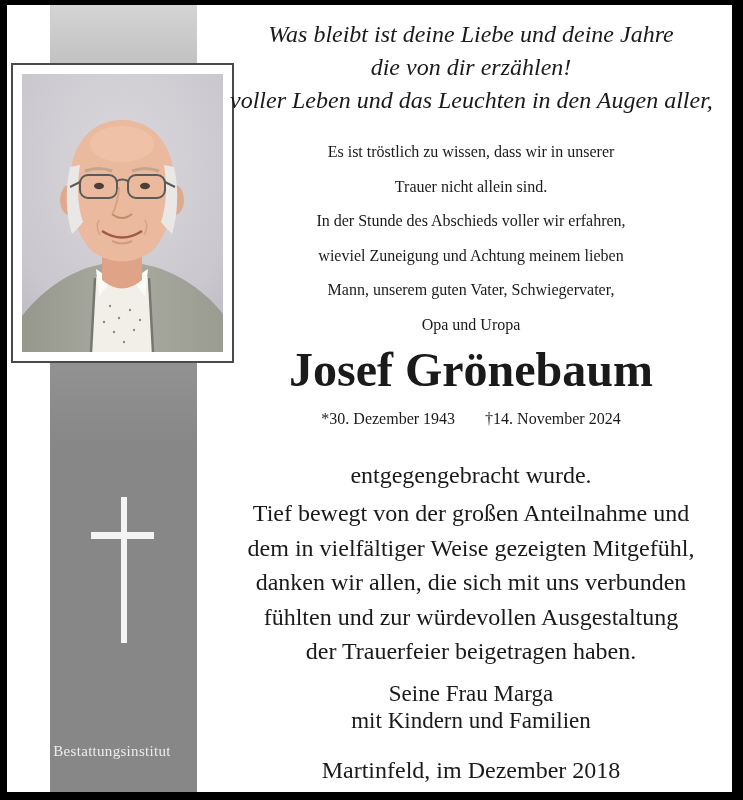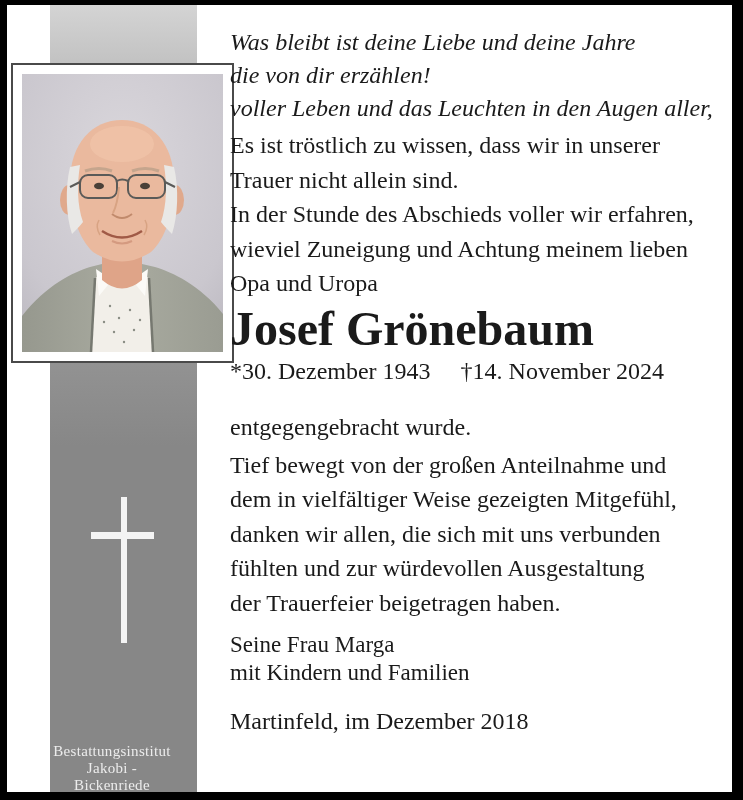--- a/index.html
+++ b/index.html
@@ -45,30 +45,31 @@
   
   .funeral{
     position:absolute;left:43px;top:738px;width:124px;
     text-align:center;
     font-size:15px;line-height:17px;
     color:var(--funeral-text);
     letter-spacing:0.3px;
   }
   
   .content{
-    position:absolute;left:223px;top:8px;width:482px;
+    position:absolute;left:223px;top:0;width:482px;
+    text-align:center;
   }
   .content .line{white-space:nowrap;}
   .quote{font-style:italic;font-size:24px;line-height:33px;margin-top:13px;}
-  .intro{font-size:24px;line-height:34.5px;margin-top:3px;}
+  .intro{font-size:16px;line-height:34.5px;margin-top:18px;}
   .name{
     font-size:48px;line-height:50px;font-weight:bold;
     margin:3px 0 0 0;white-space:nowrap;
   }
-  .dates{font-size:24px;line-height:34px;white-space:nowrap;}
+  .dates{font-size:16px;line-height:34px;margin-top:7px;white-space:nowrap;}
   .dates .birth{margin-right:30px;}
   .cont{font-size:24px;line-height:34px;margin-top:22px;}
   .thanks{font-size:24px;line-height:34.6px;margin-top:4px;}
   .family{font-size:23px;line-height:27.5px;font-weight:normal;margin-top:11px;}
   .closing{font-size:24px;line-height:34px;margin-top:18px;}
 </style>
 </head>
 <body>
 
 <div class="page">
@@ -146,36 +147,36 @@
     </svg>
   </div>
 
   <div class="cross">
     <span class="bar-v"></span>
     <span class="bar-h"></span>
   </div>
 
   <div class="funeral">
     <div class="line">Bestattungsinstitut</div>
-    <div class="line">Jakobi - Bickenriede</div>
   </div>
 
   <div class="content">
 
     <div class="quote">
       <div class="line">Was bleibt ist deine Liebe und deine Jahre</div>
       <div class="line">die von dir erzählen!</div>
       <div class="line">voller Leben und das Leuchten in den Augen aller,</div>
     </div>
 
     <div class="intro">
       <div class="line">Es ist tröstlich zu wissen, dass wir in unserer</div>
       <div class="line">Trauer nicht allein sind.</div>
       <div class="line">In der Stunde des Abschieds voller wir erfahren,</div>
       <div class="line">wieviel Zuneigung und Achtung meinem lieben</div>
+      <div class="line">Mann, unserem guten Vater, Schwiegervater,</div>
       <div class="line">Opa und Uropa</div>
     </div>
 
     <h1 class="name">Josef Grönebaum</h1>
 
     <div class="dates">
       <span class="birth">*30. Dezember 1943</span><span>†14. November 2024</span>
     </div>
 
     <div class="cont line">entgegengebracht wurde.</div>

